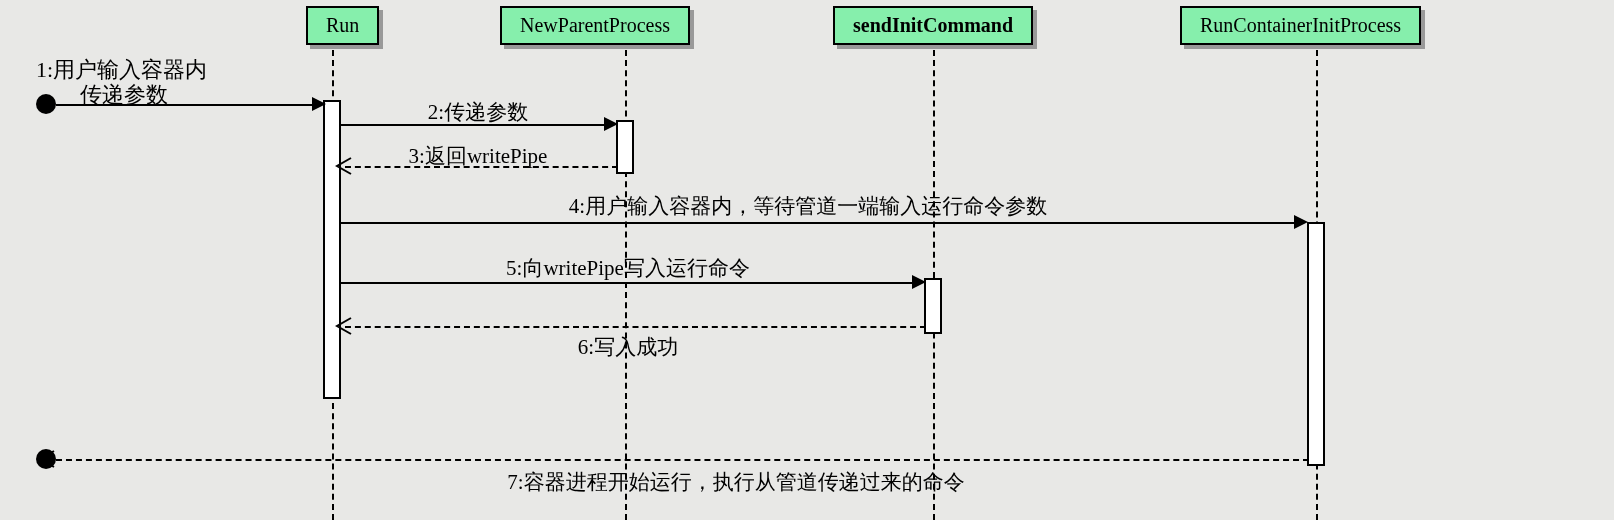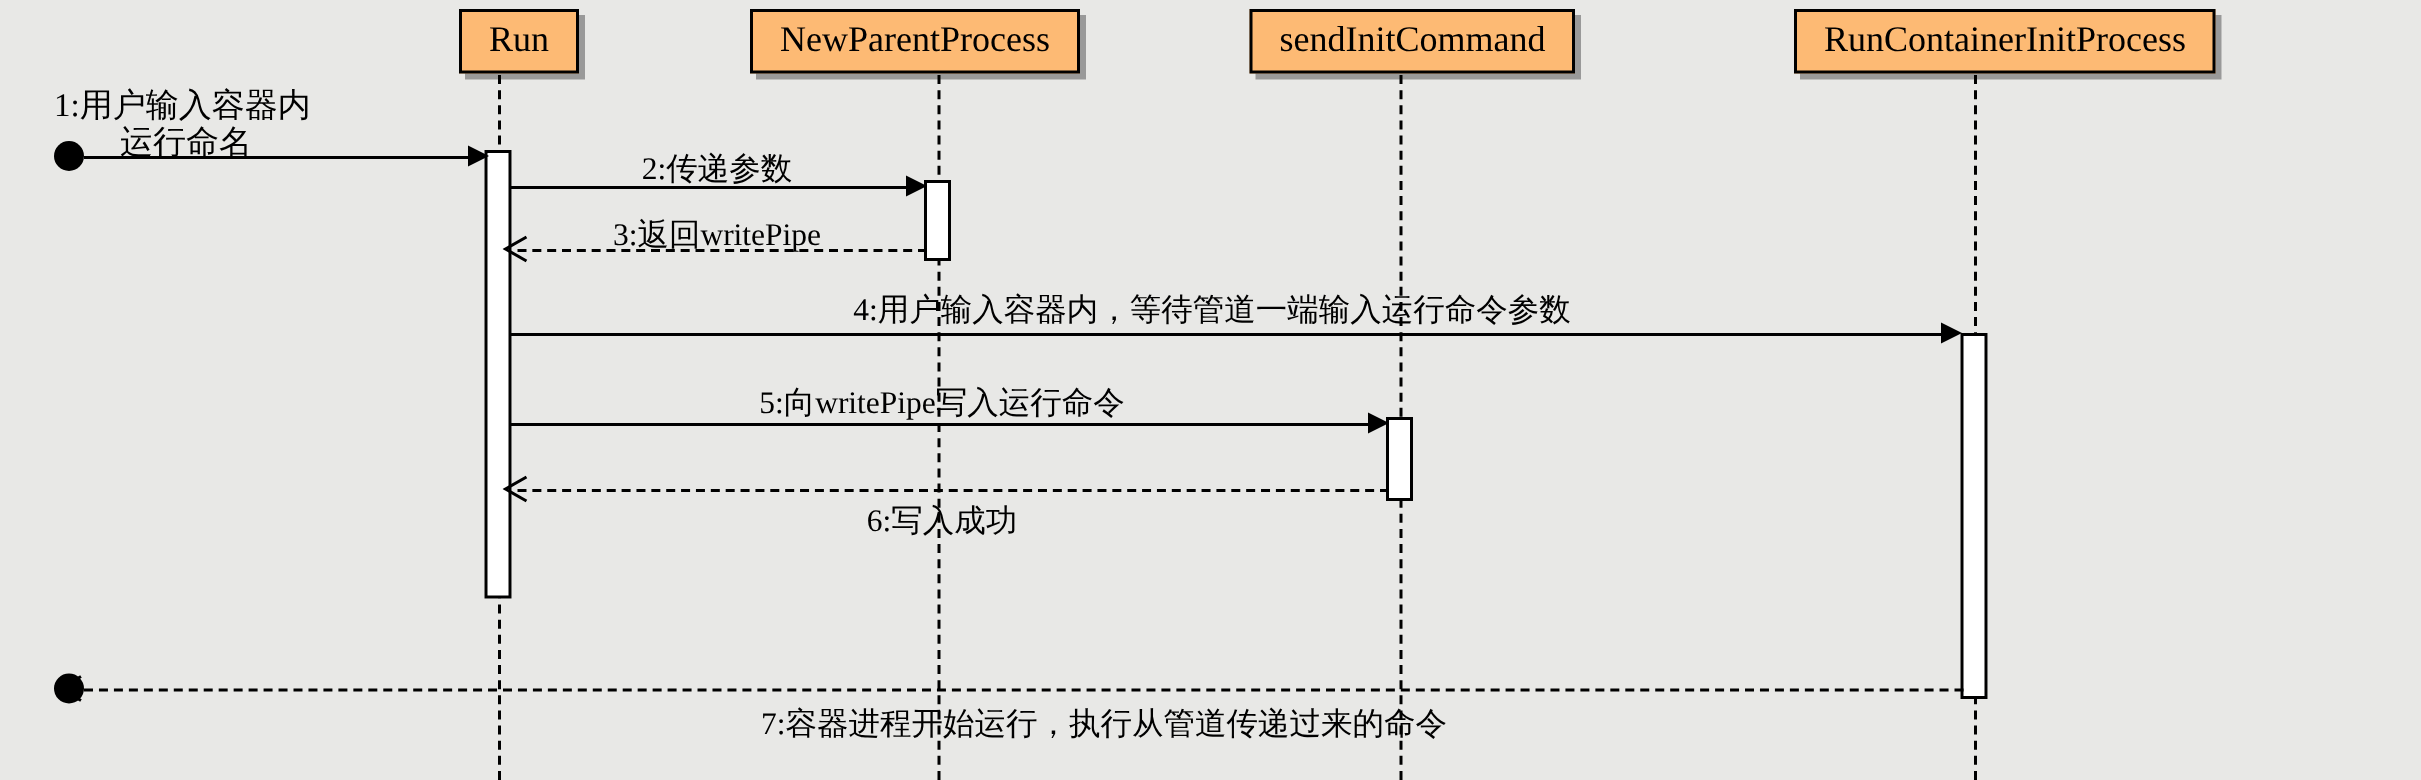--- a/index.html
+++ b/index.html
@@ -8,23 +8,23 @@
     background: #e8e8e6;
     font-family: "SimSun", "Songti SC", serif;
     width: 1614px;
     height: 520px;
     position: relative;
     overflow: hidden;
   }
   .participant-box {
     position: absolute;
     border: 2px solid #000;
-    background: #fdba74;
+    background: #86efac;
     padding: 6px 18px;
-    font-size: 24px;
+    font-size: 20px;
     text-align: center;
     box-shadow: 4px 4px 0 #999;
     font-family: "Times New Roman", serif;
     white-space: nowrap;
   }
   .lifeline {
     position: absolute;
     border-left: 2px dashed #000;
     width: 0;
   }
@@ -74,36 +74,36 @@
   }
   .open-arrow-left-poly {
     position: absolute;
   }
 </style>
 </head>
 <body>
 
 <div class="participant-box" style="left:306px; top:6px;">Run</div>
 <div class="participant-box" style="left:500px; top:6px;">NewParentProcess</div>
-<div class="participant-box" style="left:833px; top:6px;">sendInitCommand</div>
-<div class="participant-box" style="left:1180px; top:6px;margin-left:16px;">RunContainerInitProcess</div>
+<div class="participant-box" style="left:833px; top:6px;font-weight:bold;">sendInitCommand</div>
+<div class="participant-box" style="left:1180px; top:6px;">RunContainerInitProcess</div>
 
 <div class="lifeline" style="left:332px; top:50px; height:470px;"></div>
 <div class="lifeline" style="left:625px; top:50px; height:470px;"></div>
 <div class="lifeline" style="left:933px; top:50px; height:470px;"></div>
 <div class="lifeline" style="left:1316px; top:50px; height:470px;"></div>
 
 <div class="activation" style="left:332px; top:100px; height:295px;"></div>
 <div class="activation" style="left:625px; top:120px; height:50px;"></div>
 <div class="activation" style="left:933px; top:278px; height:52px;"></div>
 <div class="activation" style="left:1316px; top:222px; height:240px;"></div>
 
 <div class="actor-dot" style="left:36px; top:94px;"></div>
 <div class="actor-label" style="left:36px; top:55px;">1:用户输入容器内</div>
-<div class="actor-label" style="left:80px; top:80px;">运行命名</div>
+<div class="actor-label" style="left:80px; top:80px;">传递参数</div>
 
 <div class="msg-line" style="left:56px; top:104px; width:266px;"></div>
 <div class="arrow-head right-solid" style="left:312px; top:97px;"></div>
 
 <div class="msg-label" style="left:478px; top:98px;">2:传递参数</div>
 <div class="msg-line" style="left:340px; top:124px; width:266px;"></div>
 <div class="arrow-head right-solid" style="left:604px; top:117px;"></div>
 
 <div class="msg-line dashed" style="left:345px; top:166px; width:273px;"></div>
 <svg class="open-arrow-left-poly" style="left:335px; top:156px;" width="20" height="20">

